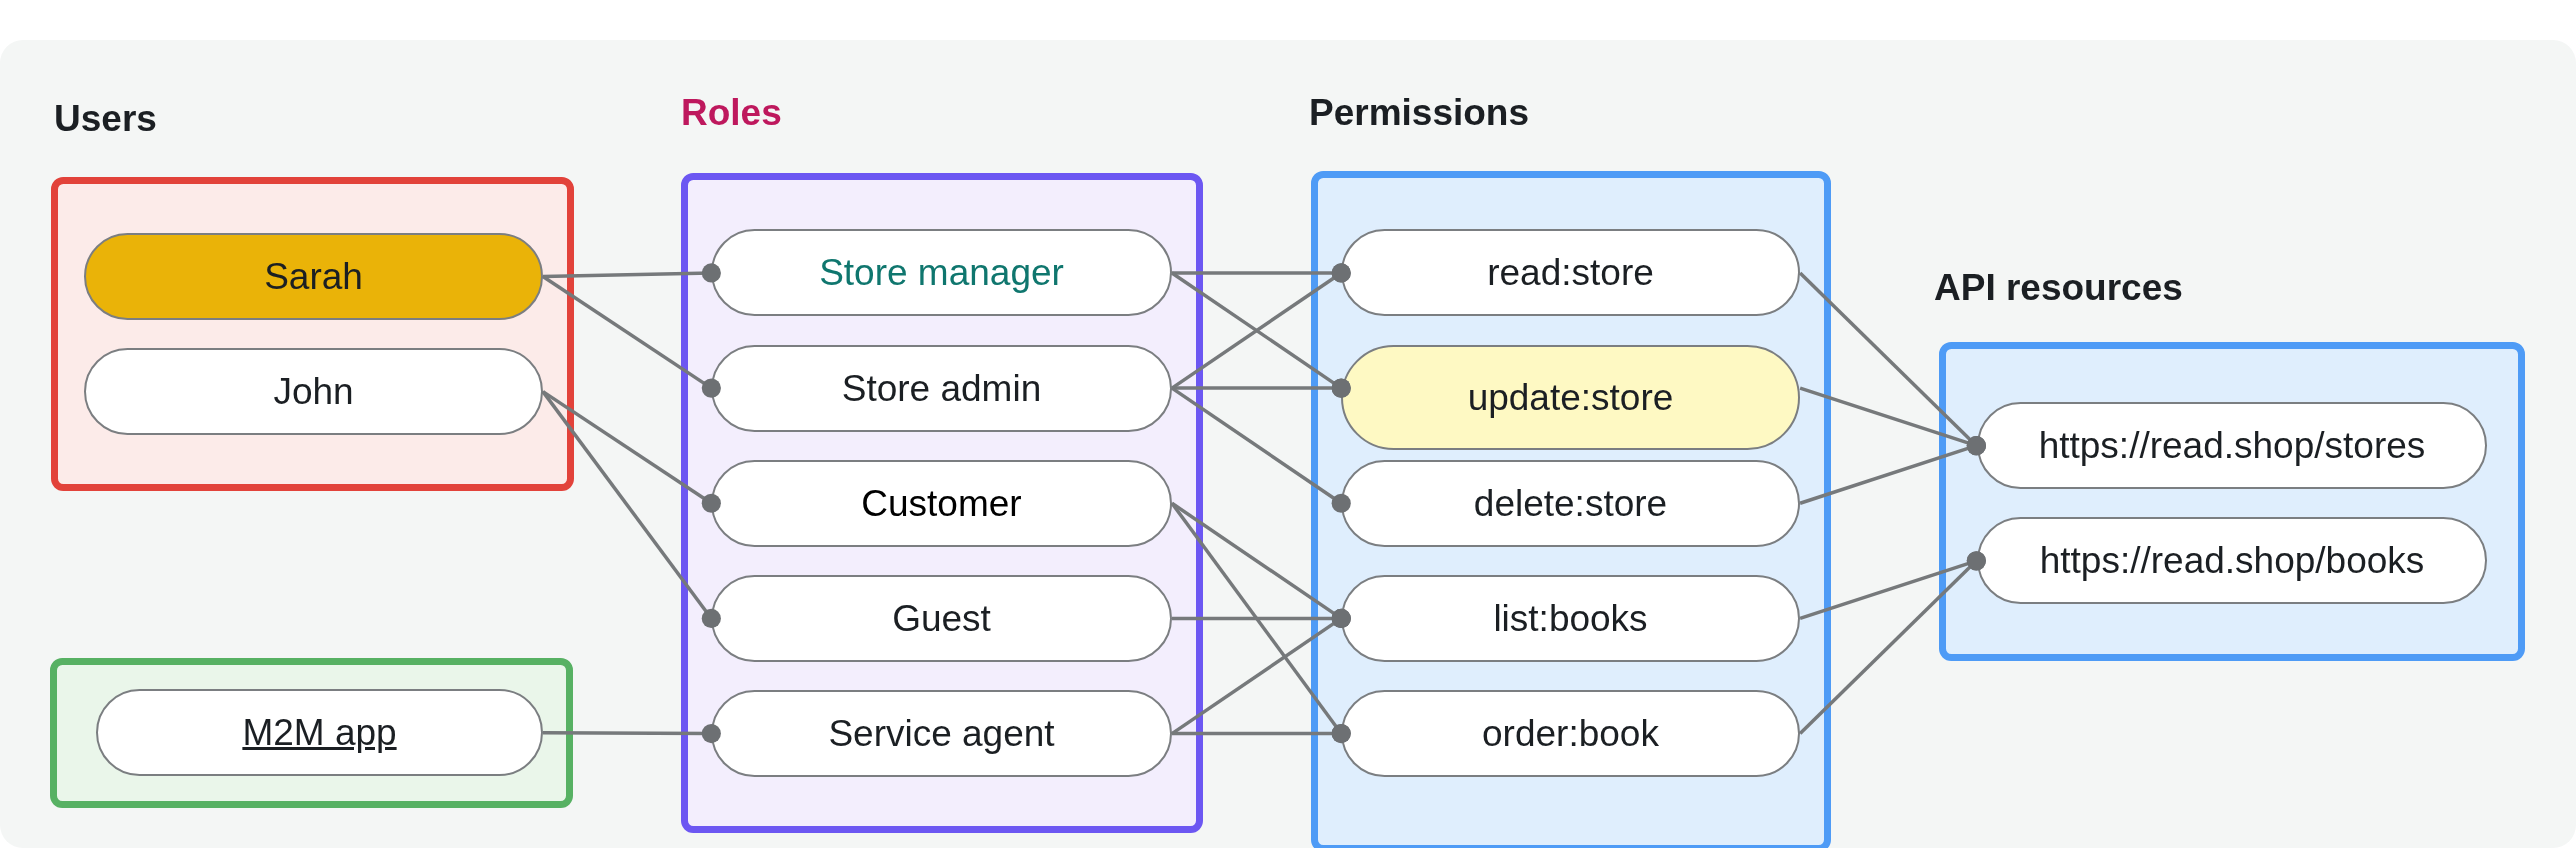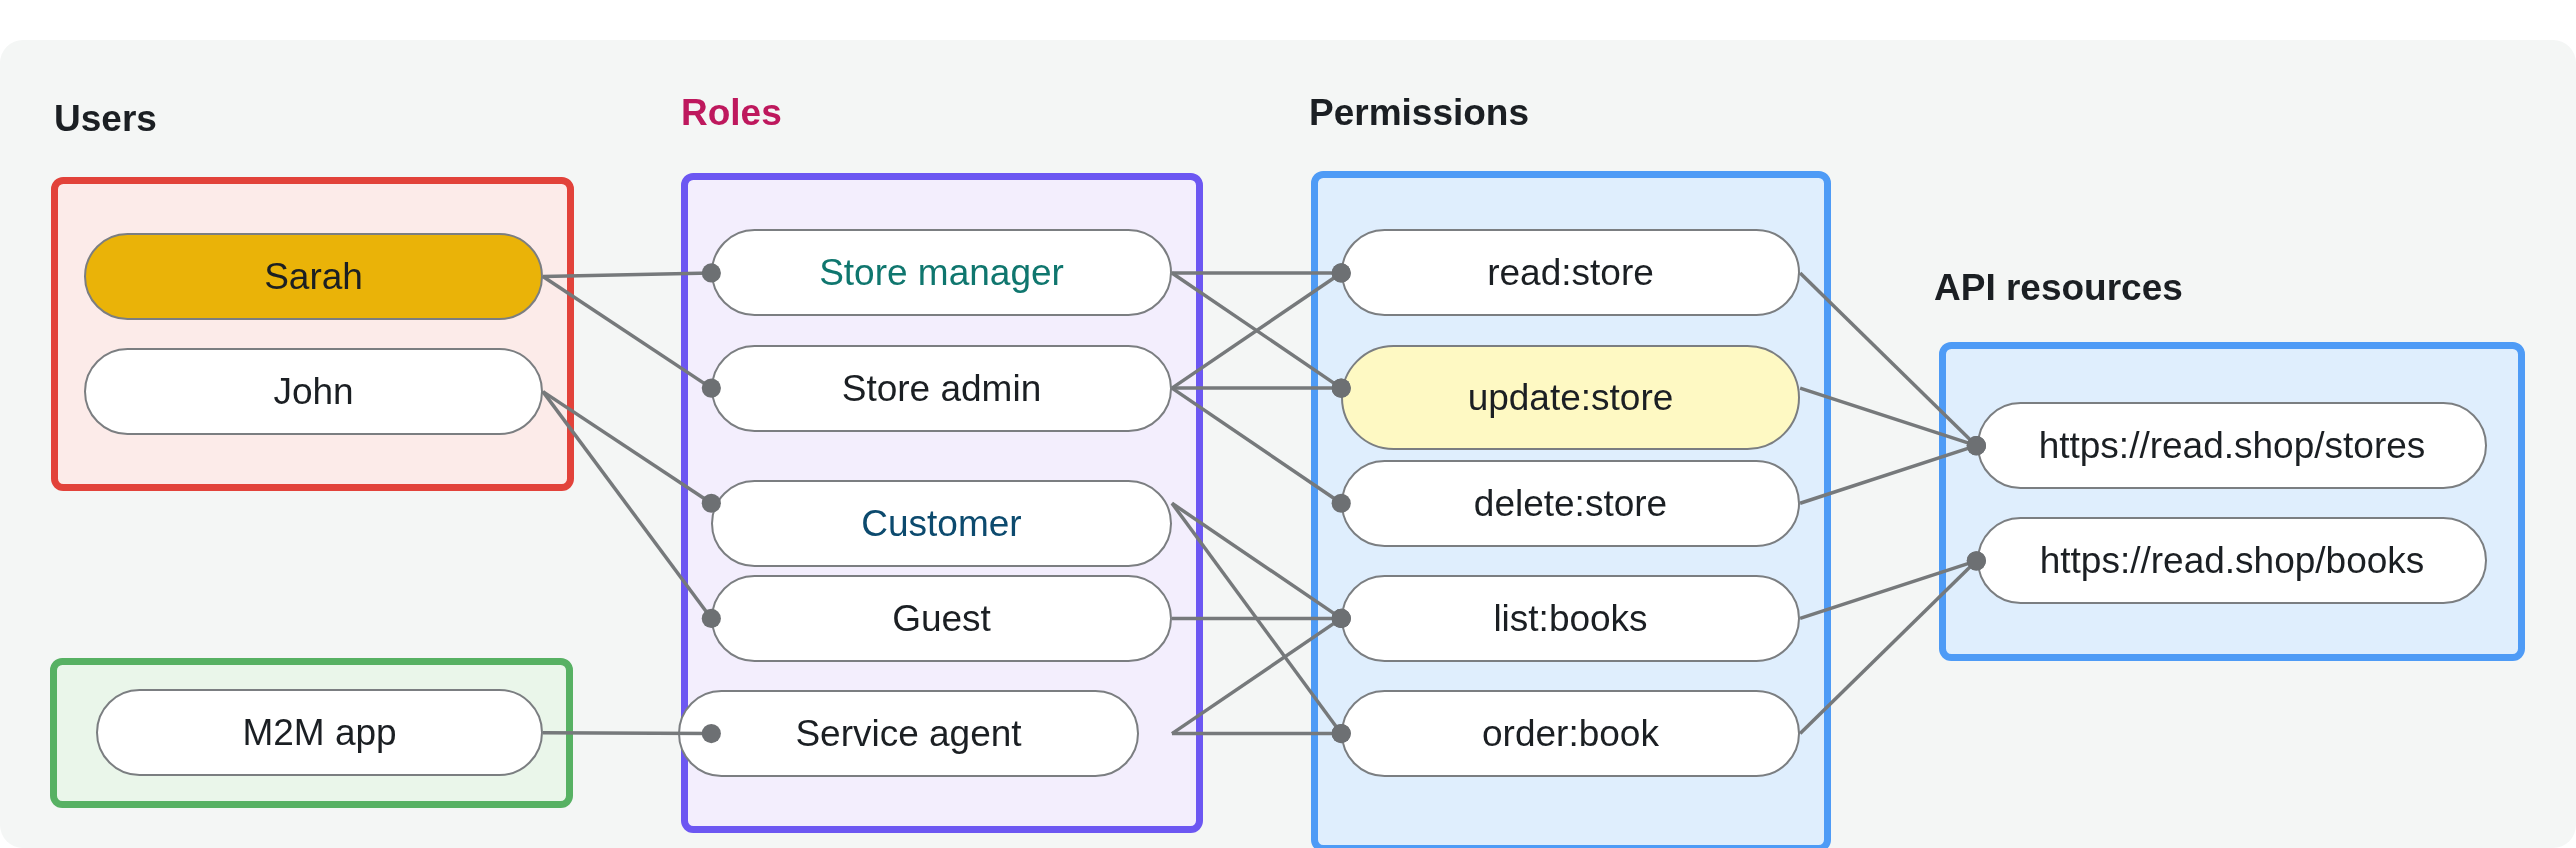--- a/index.html
+++ b/index.html
@@ -63,26 +63,26 @@
     <div class="group-label" id="label-api" style="left: 1934px; top: 227px; color: rgb(27, 31, 35);">API resources</div>
 
     <div class="group-box" id="box-users" style="left: 51px; top: 137px; width: 523px; height: 314px; border-color: rgb(226, 66, 58); background: rgb(252, 235, 233);"></div>
     <div class="group-box" id="box-m2m" style="left: 50px; top: 618px; width: 523px; height: 150px; border-color: rgb(87, 177, 99); background: rgb(234, 246, 234);"></div>
     <div class="group-box" id="box-roles" style="left: 681px; top: 133px; width: 522px; height: 660px; border-color: rgb(108, 87, 242); background: rgb(243, 238, 253);"></div>
     <div class="group-box" id="box-permissions" style="left: 1311px; top: 131px; width: 520px; height: 681px; border-color: rgb(78, 155, 246); background: rgb(223, 238, 253);"></div>
     <div class="group-box" id="box-api" style="left: 1939px; top: 302px; width: 586px; height: 319px; border-color: rgb(78, 155, 246); background: rgb(223, 238, 253);"></div>
 
     <div class="pill" style="left: 84px; top: 193px; width: 459px; height: 87px; border-color: rgb(123, 126, 129); background: #eab308; color: rgb(27, 31, 35);">Sarah</div>
       <div class="pill" style="left: 84px; top: 308px; width: 459px; height: 87px; border-color: rgb(123, 126, 129); background: rgb(255, 255, 255); color: rgb(27, 31, 35);">John</div>
-      <div class="pill" style="left: 96px; top: 649px; width: 447px; height: 87px; border-color: rgb(123, 126, 129); background: rgb(255, 255, 255); color: rgb(27, 31, 35);">M2M app</div>
+      <div class="pill" style="left: 96px; top: 649px; width: 447px; height: 87px; border-color: rgb(123, 126, 129); background: rgb(255, 255, 255); color: rgb(27, 31, 35); text-decoration: underline;">M2M app</div>
       <div class="pill" style="left: 711px; top: 189px; width: 461px; height: 87px; border-color: rgb(123, 126, 129); background: rgb(255, 255, 255); color: #0f766e;">Store manager</div>
       <div class="pill" style="left: 711px; top: 305px; width: 461px; height: 87px; border-color: rgb(123, 126, 129); background: rgb(255, 255, 255); color: rgb(27, 31, 35);">Store admin</div>
-      <div class="pill" style="left: 711px; top: 440px; width: 461px; height: 87px; border-color: rgb(123, 126, 129); background: rgb(255, 255, 255); color: #0c4a6e;">Customer</div>
+      <div class="pill" style="left: 711px; top: 420px; width: 461px; height: 87px; border-color: rgb(123, 126, 129); background: rgb(255, 255, 255); color: #000000;">Customer</div>
       <div class="pill" style="left: 711px; top: 535px; width: 461px; height: 87px; border-color: rgb(123, 126, 129); background: rgb(255, 255, 255); color: rgb(27, 31, 35);">Guest</div>
-      <div class="pill" style="left: 678px; top: 650px; width: 461px; height: 87px; border-color: rgb(123, 126, 129); background: rgb(255, 255, 255); color: rgb(27, 31, 35);">Service agent</div>
+      <div class="pill" style="left: 711px; top: 650px; width: 461px; height: 87px; border-color: rgb(123, 126, 129); background: rgb(255, 255, 255); color: rgb(27, 31, 35);">Service agent</div>
       <div class="pill" style="left: 1341px; top: 189px; width: 459px; height: 87px; border-color: rgb(123, 126, 129); background: rgb(255, 255, 255); color: rgb(27, 31, 35);">read:store</div>
       <div class="pill" style="left: 1341px; top: 305px; width: 459px; height: 105px; border-color: rgb(123, 126, 129); background: #fef9c3; color: rgb(27, 31, 35);">update:store</div>
       <div class="pill" style="left: 1341px; top: 420px; width: 459px; height: 87px; border-color: rgb(123, 126, 129); background: rgb(255, 255, 255); color: rgb(27, 31, 35);">delete:store</div>
       <div class="pill" style="left: 1341px; top: 535px; width: 459px; height: 87px; border-color: rgb(123, 126, 129); background: rgb(255, 255, 255); color: rgb(27, 31, 35);">list:books</div>
       <div class="pill" style="left: 1341px; top: 650px; width: 459px; height: 87px; border-color: rgb(123, 126, 129); background: rgb(255, 255, 255); color: rgb(27, 31, 35);">order:book</div>
       <div class="pill" style="left: 1977px; top: 362px; width: 510px; height: 87px; border-color: rgb(123, 126, 129); background: rgb(255, 255, 255); color: rgb(27, 31, 35);">https://read.shop/stores</div>
       <div class="pill" style="left: 1977px; top: 477px; width: 510px; height: 87px; border-color: rgb(123, 126, 129); background: rgb(255, 255, 255); color: rgb(27, 31, 35);">https://read.shop/books</div>
       <svg class="edges" width="2576" height="848" viewBox="0 0 2952 972">
         <line x1="622" y1="271" x2="815" y2="267" stroke="#76797b" stroke-width="4"></line>
         <circle cx="815" cy="267" r="11" fill="#6d7073"></circle>

